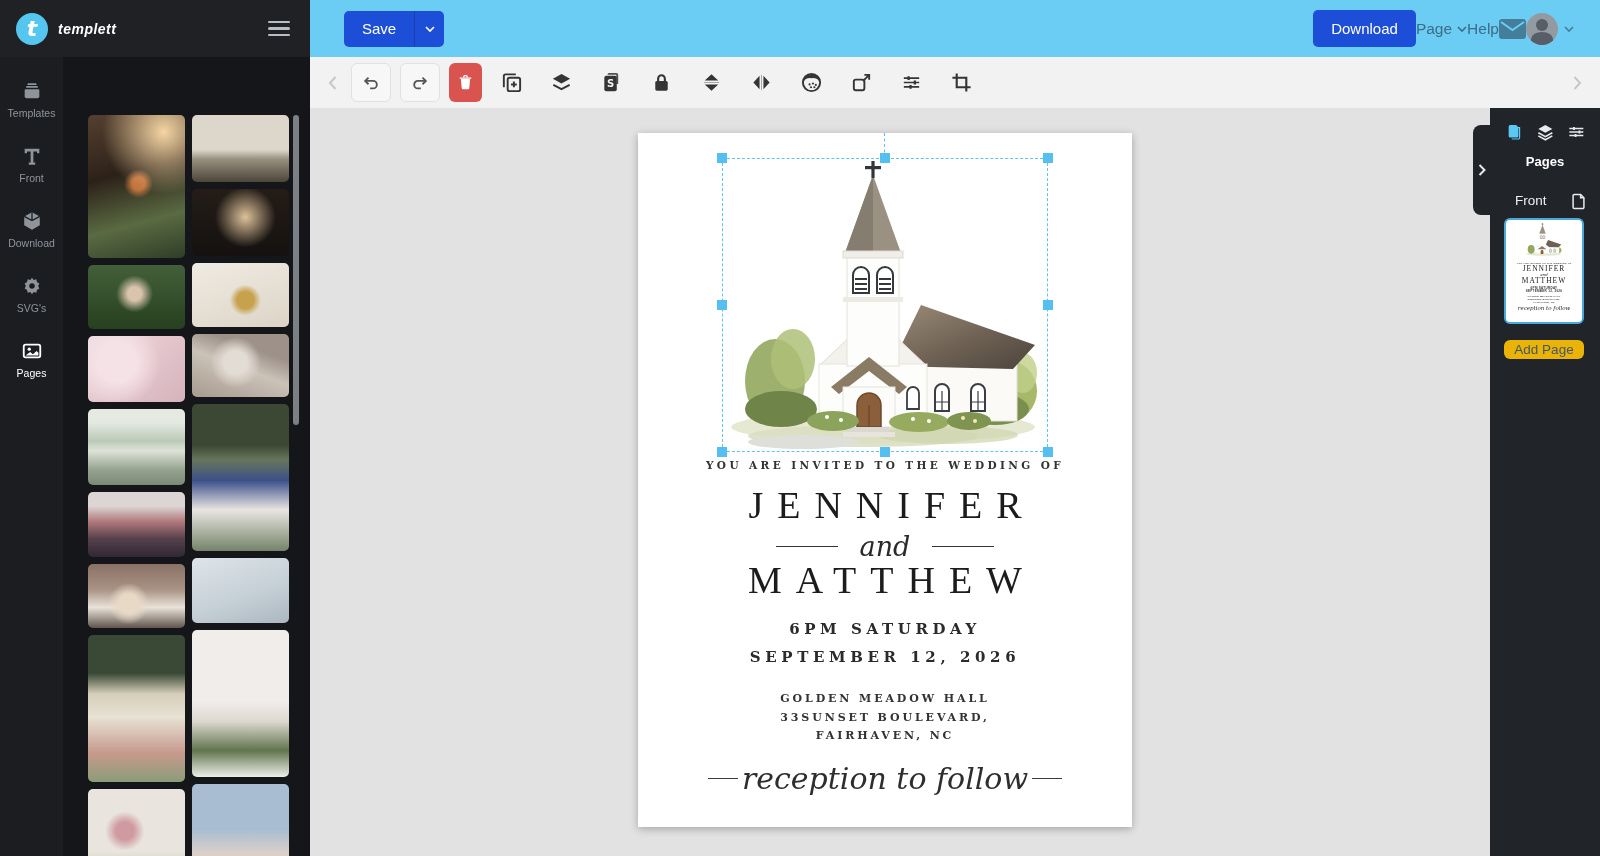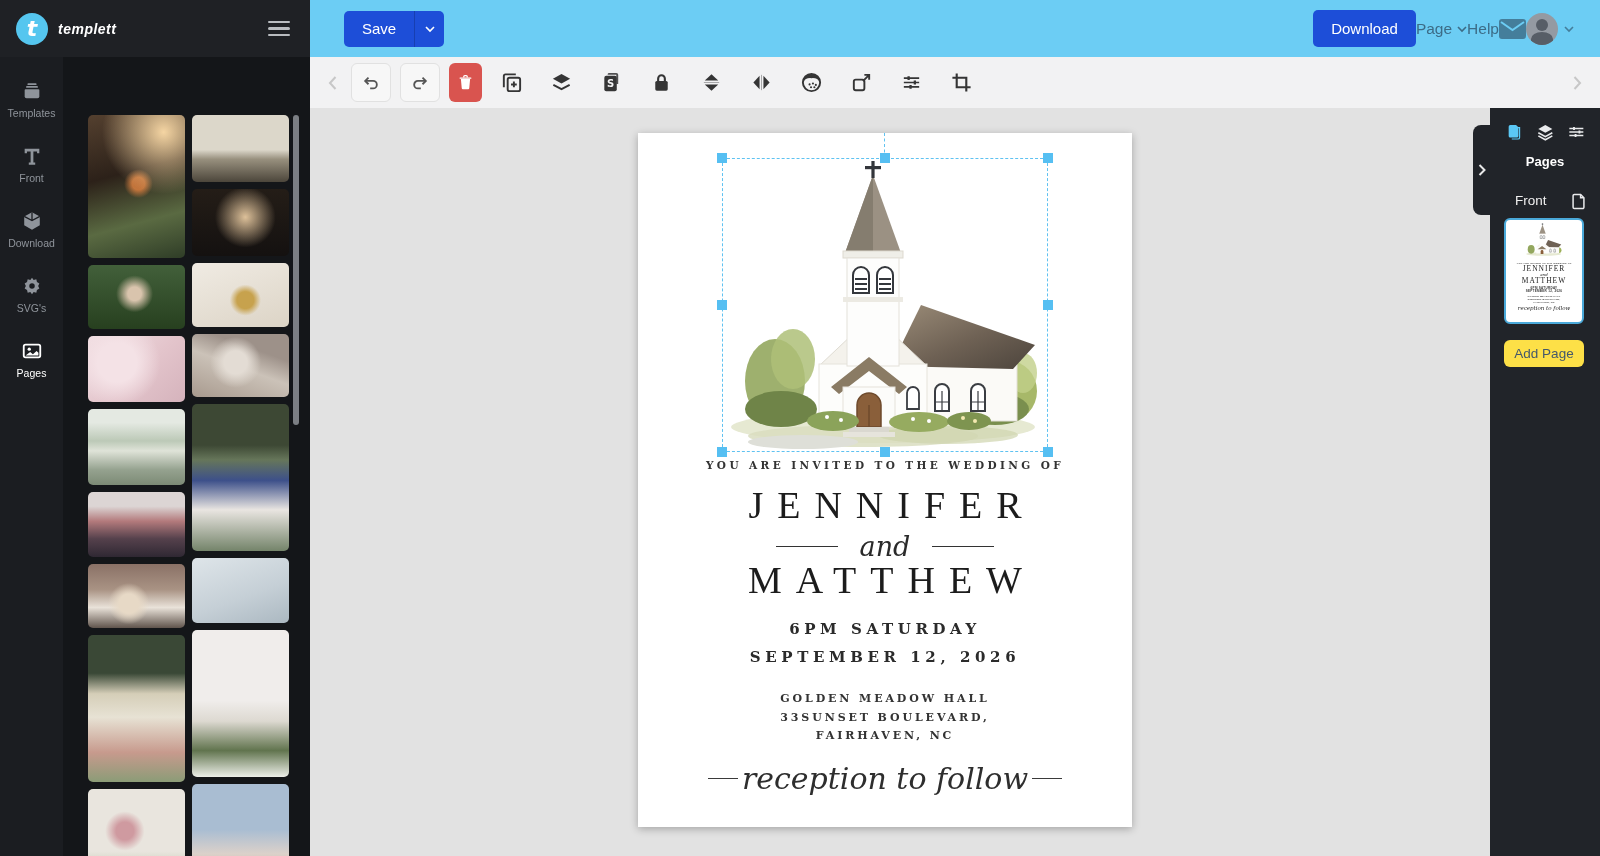--- a/index.html
+++ b/index.html
@@ -116,21 +116,21 @@
   .front-copy { width:15px; height:17px; color:#e9eaec; cursor:pointer; }
   .thumb { margin-top:8px; width:80px; height:106px; background:#fff; border:2px solid #4aa9d9; border-radius:6px; overflow:hidden; cursor:pointer; }
   .thumb-inner { width:152px; height:204px; transform:scale(.5); transform-origin:0 0; text-align:center; }
   .t-line { color:#222; }
   .t-intro { font-size:5px; letter-spacing:.4px; font-weight:700; margin-top:4px; color:#444; }
   .t-name { font-family:"Liberation Serif", serif; font-size:15px; letter-spacing:2px; color:#1c1c1c; }
   .t-and { font-size:8px; font-style:italic; font-family:"DejaVu Serif", serif; margin:-1px 0; }
   .t-small { font-size:6px; font-weight:700; letter-spacing:.6px; margin-top:3px; color:#333; }
   .t-tiny { font-size:5px; font-weight:700; letter-spacing:.3px; color:#444; }
   .t-script { font-size:11px; font-style:italic; font-family:"DejaVu Serif", serif; margin-top:3px; }
-  .add-page { margin-top:16px; width:80px; height:27px; background:#fde047; color:#44586b; border:none; border-radius:6px; font-size:13.5px; font-family:inherit; cursor:pointer; }
+  .add-page { margin-top:16px; width:80px; height:19px; background:#eab308; color:#44586b; border:none; border-radius:6px; font-size:13.5px; font-family:inherit; cursor:pointer; }
 </style>
 </head>
 <body>
 
 <div class="app">
 
   <div class="header">
     <div class="header-left">
       <div class="logo-circle">t</div>
       <div class="logo-text">templett</div>

